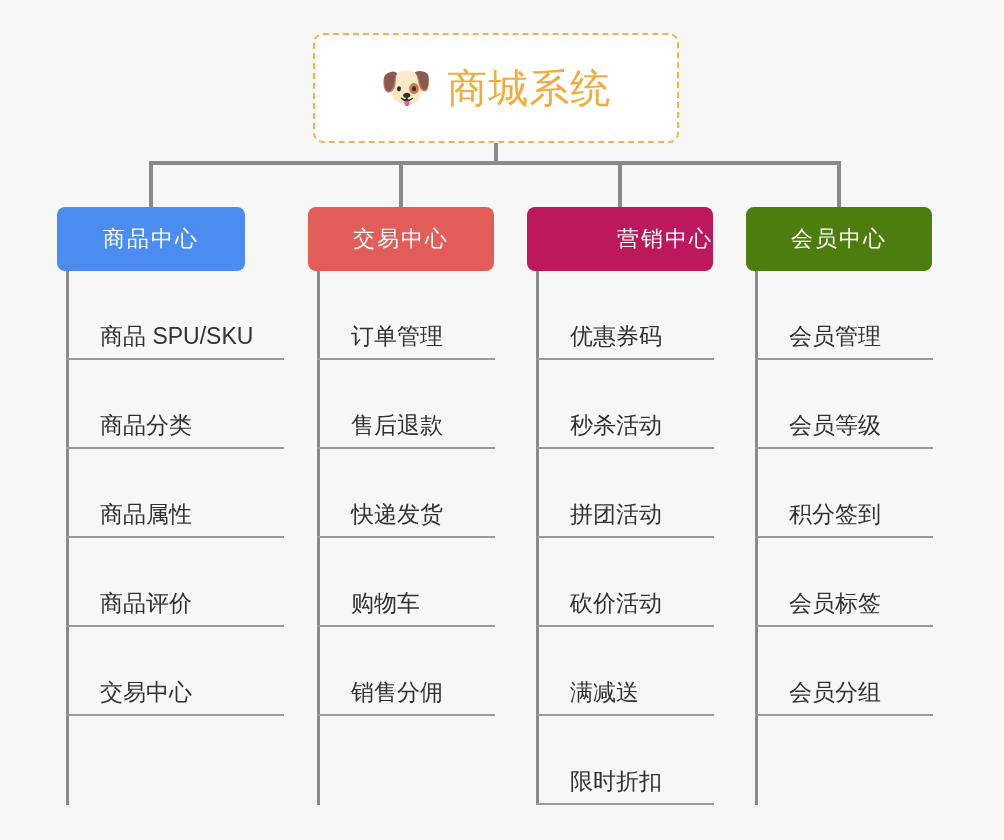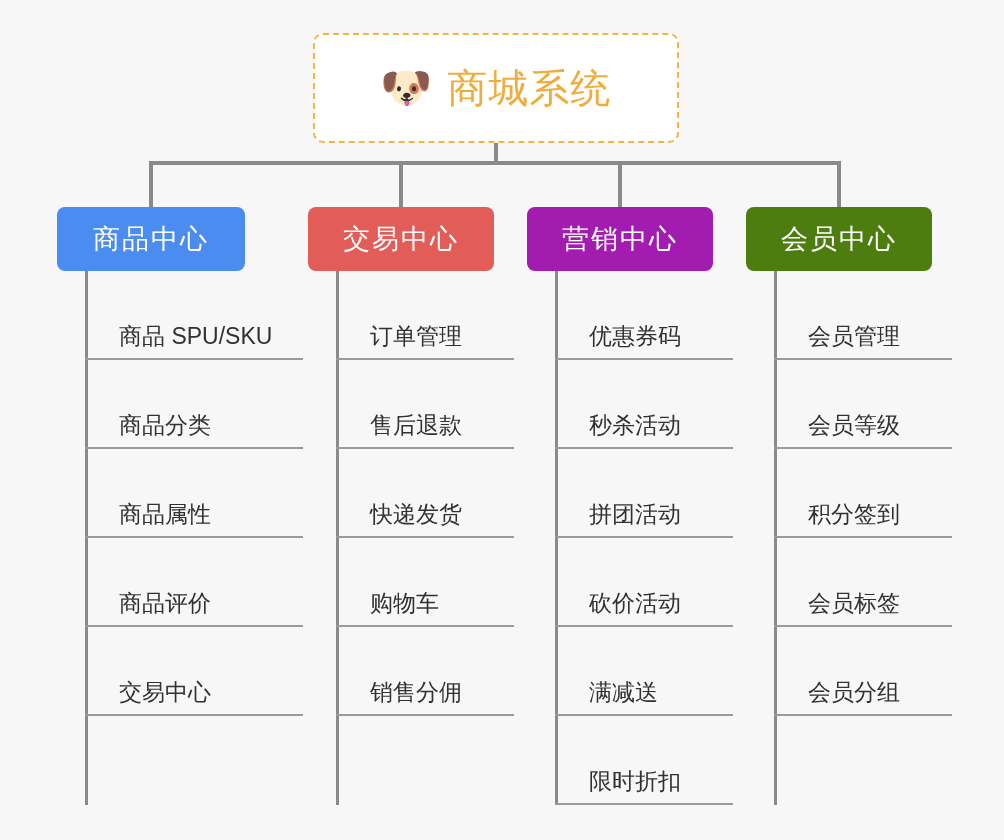--- a/index.html
+++ b/index.html
@@ -74,28 +74,28 @@
     position: absolute;
     top: 207px;
   }
   .cat-header {
     height: 64px;
     border-radius: 8px;
     display: flex;
     align-items: center;
     justify-content: center;
     color: #ffffff;
-    font-size: 27px;
+    font-size: 22px;
     letter-spacing: 2px;
   }
 
   
   .leaf-list {
     position: relative;
-    margin-left: 28px;
+    margin-left: 9px;
     padding-top: 0;
   }
   .spine {                  
     position: absolute;
     left: 0;
     top: 0;
     width: 3px;
     background: #8a8a8a;
   }
   .leaf {
@@ -184,21 +184,21 @@
             <span class="leaf-label">购物车</span>
             <div class="leaf-underline" style="width: 178px;"></div>
           </div>
           <div class="leaf">
             <span class="leaf-label">销售分佣</span>
             <div class="leaf-underline" style="width: 178px;"></div>
           </div>
         </div>
       </div>
       <div class="column" style="left: 527px; width: 186px;">
-        <div class="cat-header" style="background: #a21caf;">
+        <div class="cat-header" style="background: #be185d; justify-content: flex-end;">
           <span>营销中心</span>
         </div>
         <div class="leaf-list">
           <div class="spine" style="height: 534px;"></div>
           <div class="leaf">
             <span class="leaf-label">优惠券码</span>
             <div class="leaf-underline" style="width: 178px;"></div>
           </div>
           <div class="leaf">
             <span class="leaf-label">秒杀活动</span>

